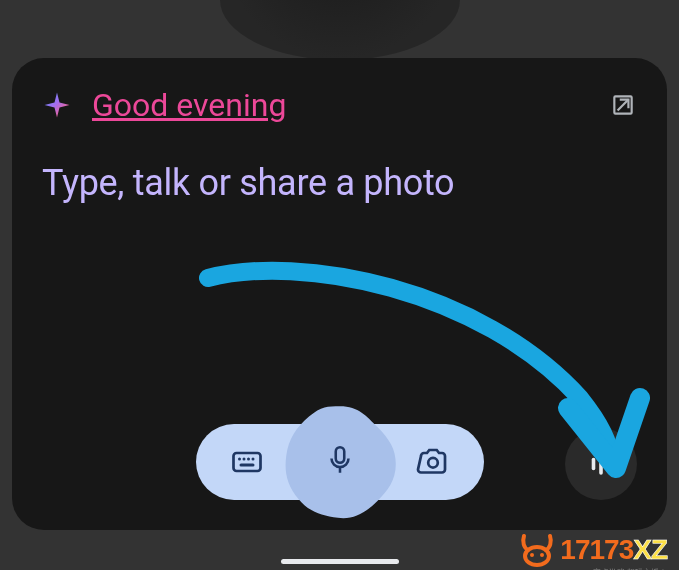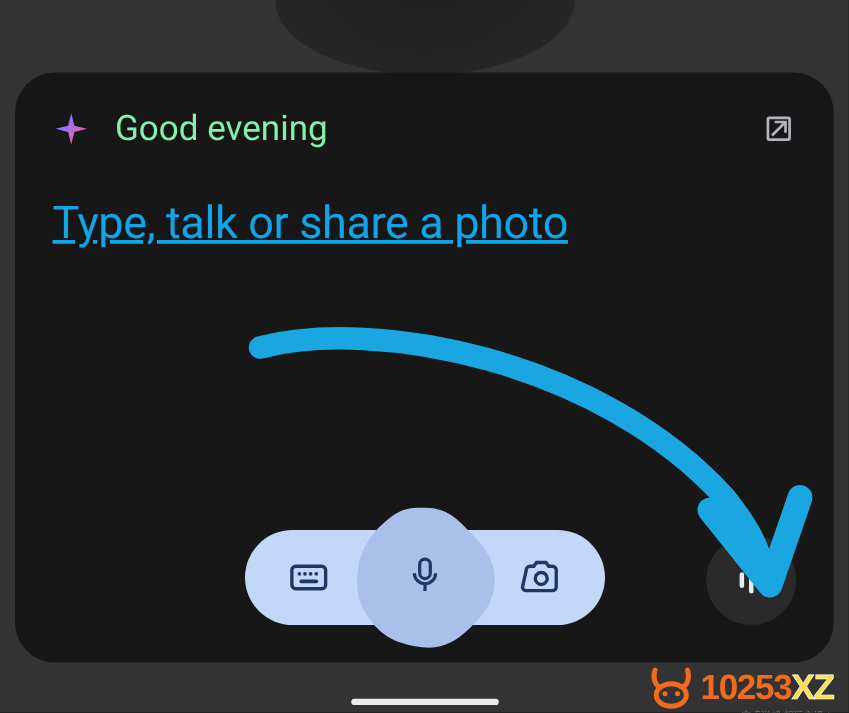--- a/index.html
+++ b/index.html
@@ -39,38 +39,38 @@
       justify-content: space-between;
       margin-bottom: 38px;
     }
     .header-left {
       display: flex;
       align-items: center;
       gap: 20px;
     }
     .sparkle-icon svg { display: block; }
     .greeting {
-      color: #86efac;
-      font-size: 28px;
+      color: #ec4899;
+      font-size: 32px;
       font-weight: 400;
+      text-decoration: underline;
     }
     .expand-btn {
       width: 28px;
       height: 28px;
       display: flex;
       align-items: center;
       justify-content: center;
       cursor: pointer;
     }
     .prompt-placeholder {
-      color: #0ea5e9;
+      color: #c4b5fd;
       font-size: 36px;
       font-weight: 400;
       letter-spacing: -0.3px;
-      text-decoration: underline;
     }
     .input-row {
       position: absolute;
       bottom: 30px;
       left: 0;
       right: 0;
       display: flex;
       justify-content: center;
       align-items: center;
     }
@@ -255,16 +255,16 @@
 <div class="home-indicator"></div>
 
 <div class="watermark">
   <svg width="38" height="36" viewBox="0 0 38 36">
     <path d="M6 4 C 4 10, 6 16, 10 18 M32 4 C 34 10, 32 16, 28 18" stroke="#f26b1d" stroke-width="4" fill="none" stroke-linecap="round"></path>
     <ellipse cx="19" cy="24" rx="12" ry="9" fill="none" stroke="#f26b1d" stroke-width="4"></ellipse>
     <circle cx="14" cy="23" r="2" fill="#f26b1d"></circle>
     <circle cx="24" cy="23" r="2" fill="#f26b1d"></circle>
   </svg>
   <span class="watermark-text">
-    <span class="wm-a">10253</span><span class="wm-b">XZ</span>
+    <span class="wm-a">17173</span><span class="wm-b">XZ</span>
   </span>
   <span class="wm-sub">安卓游戏 想玩主播！</span>
 </div>
 
 </body></html>

